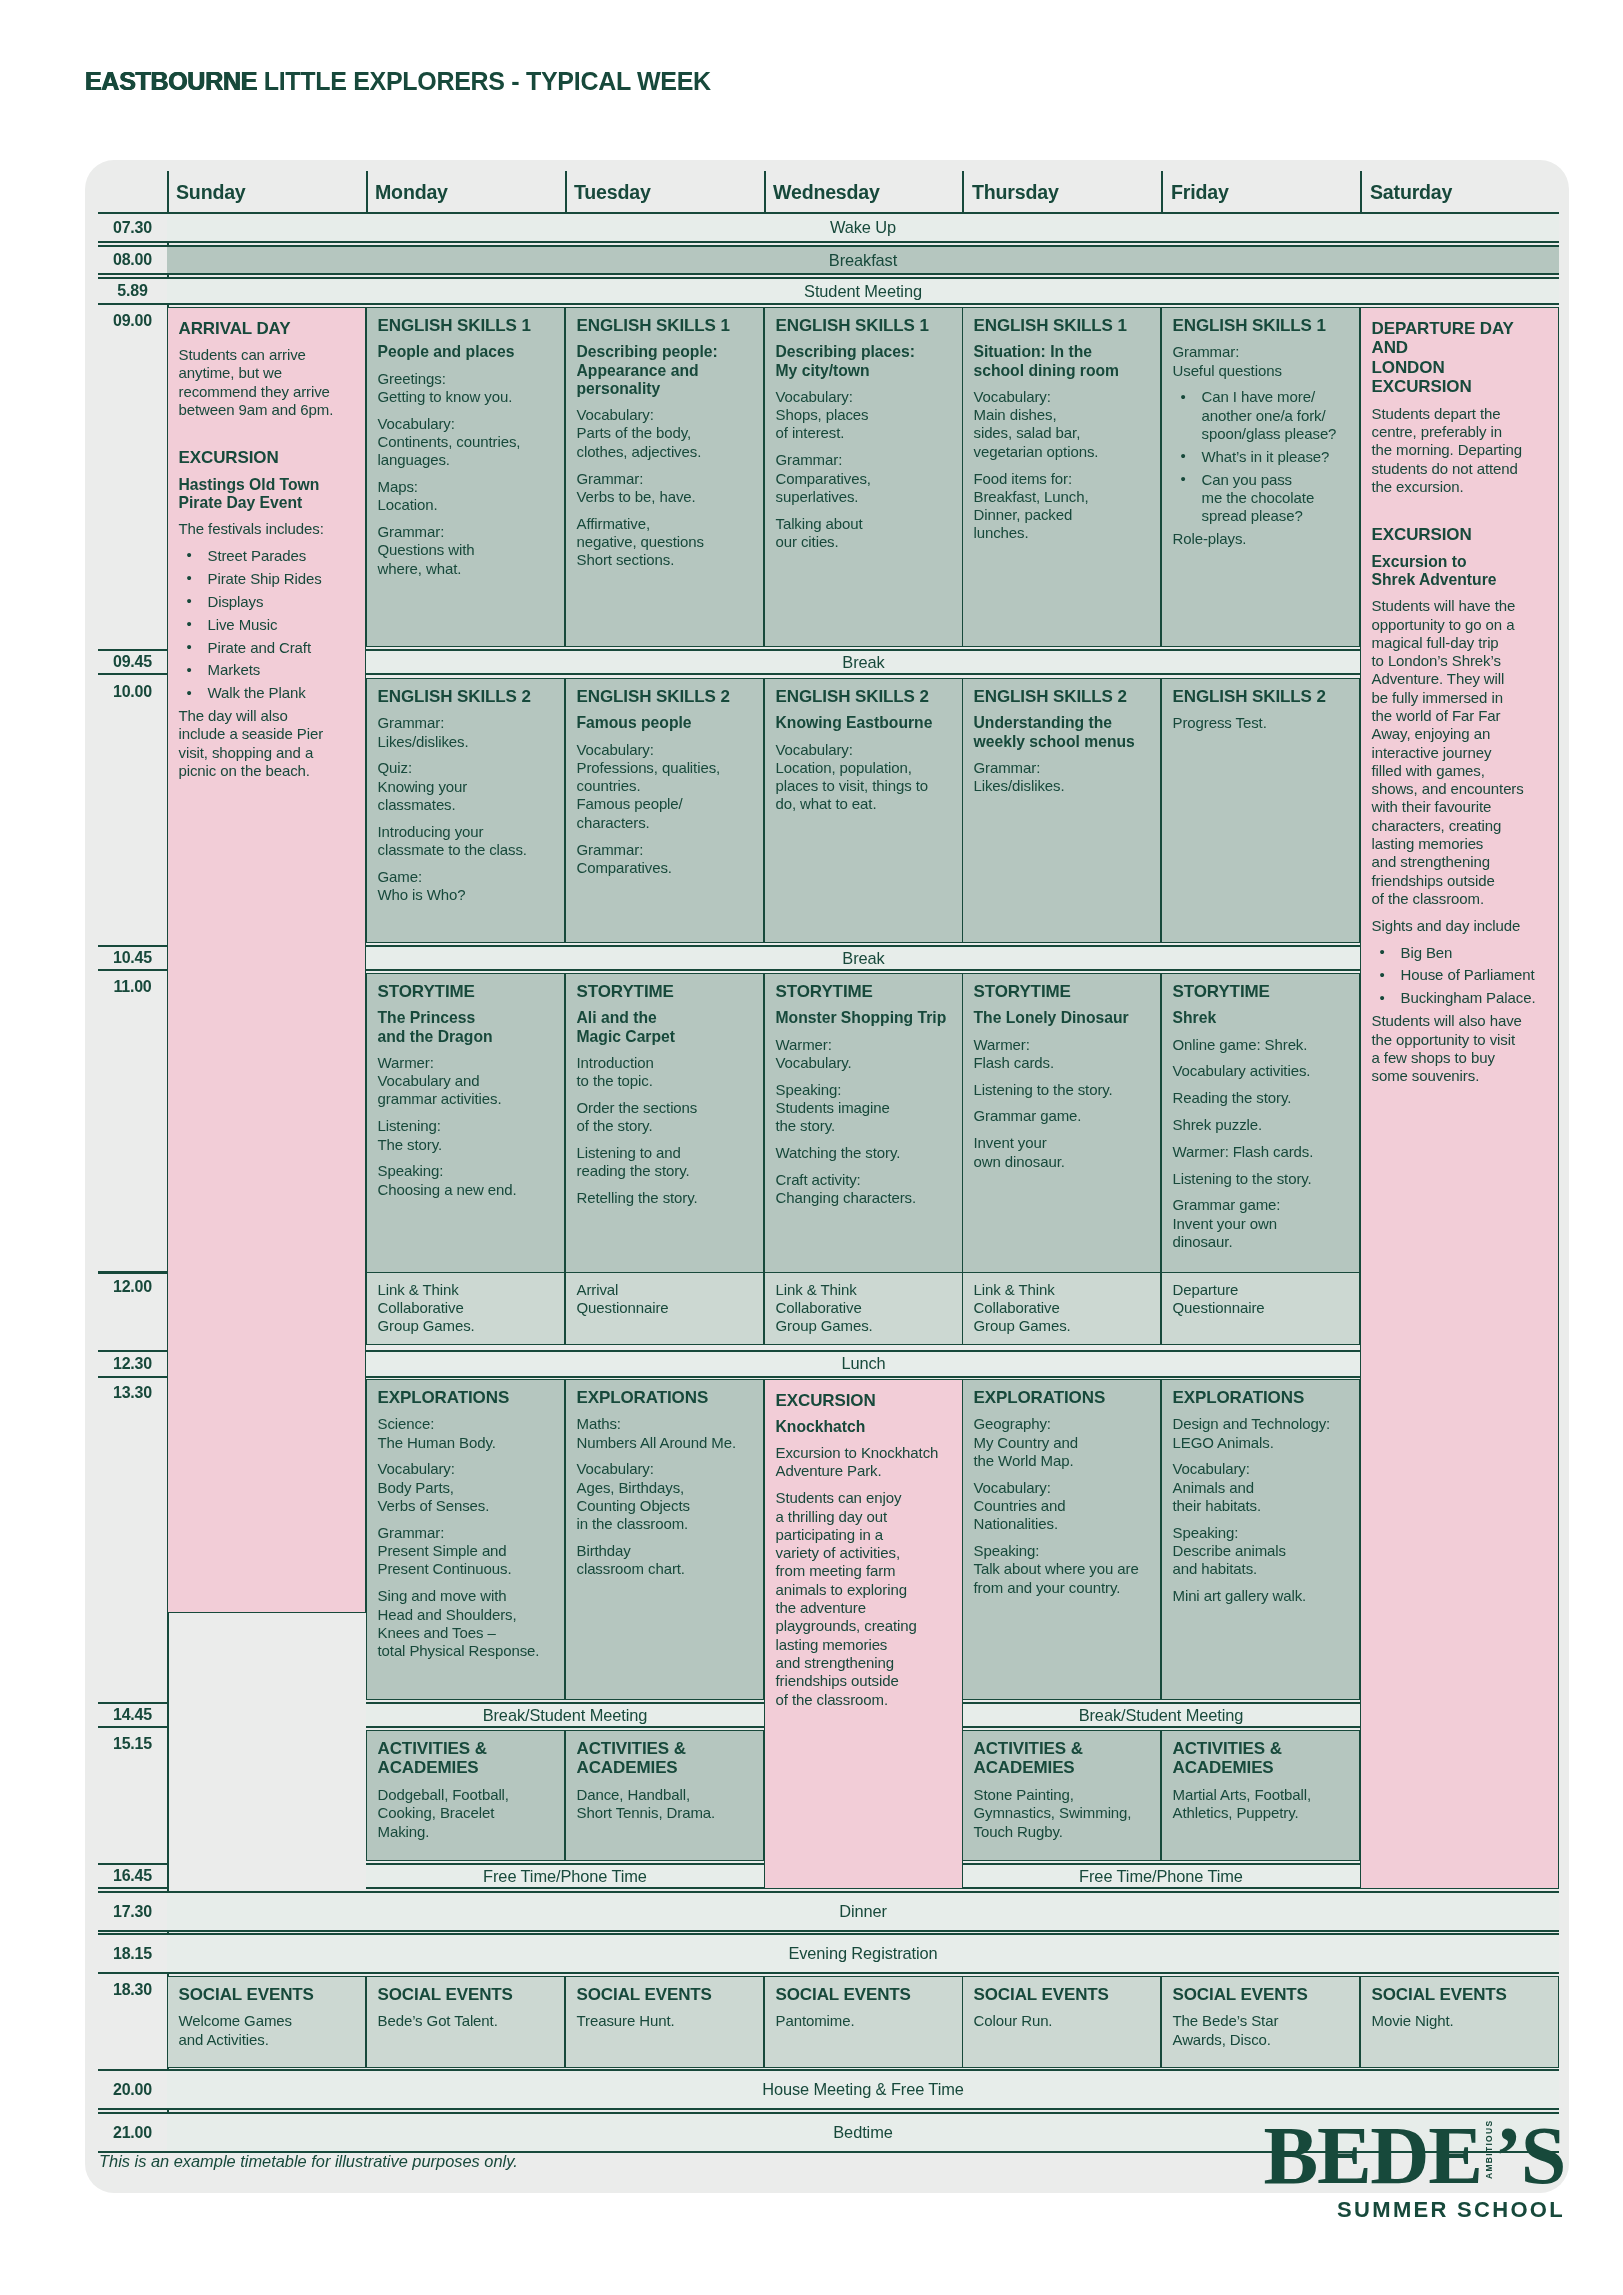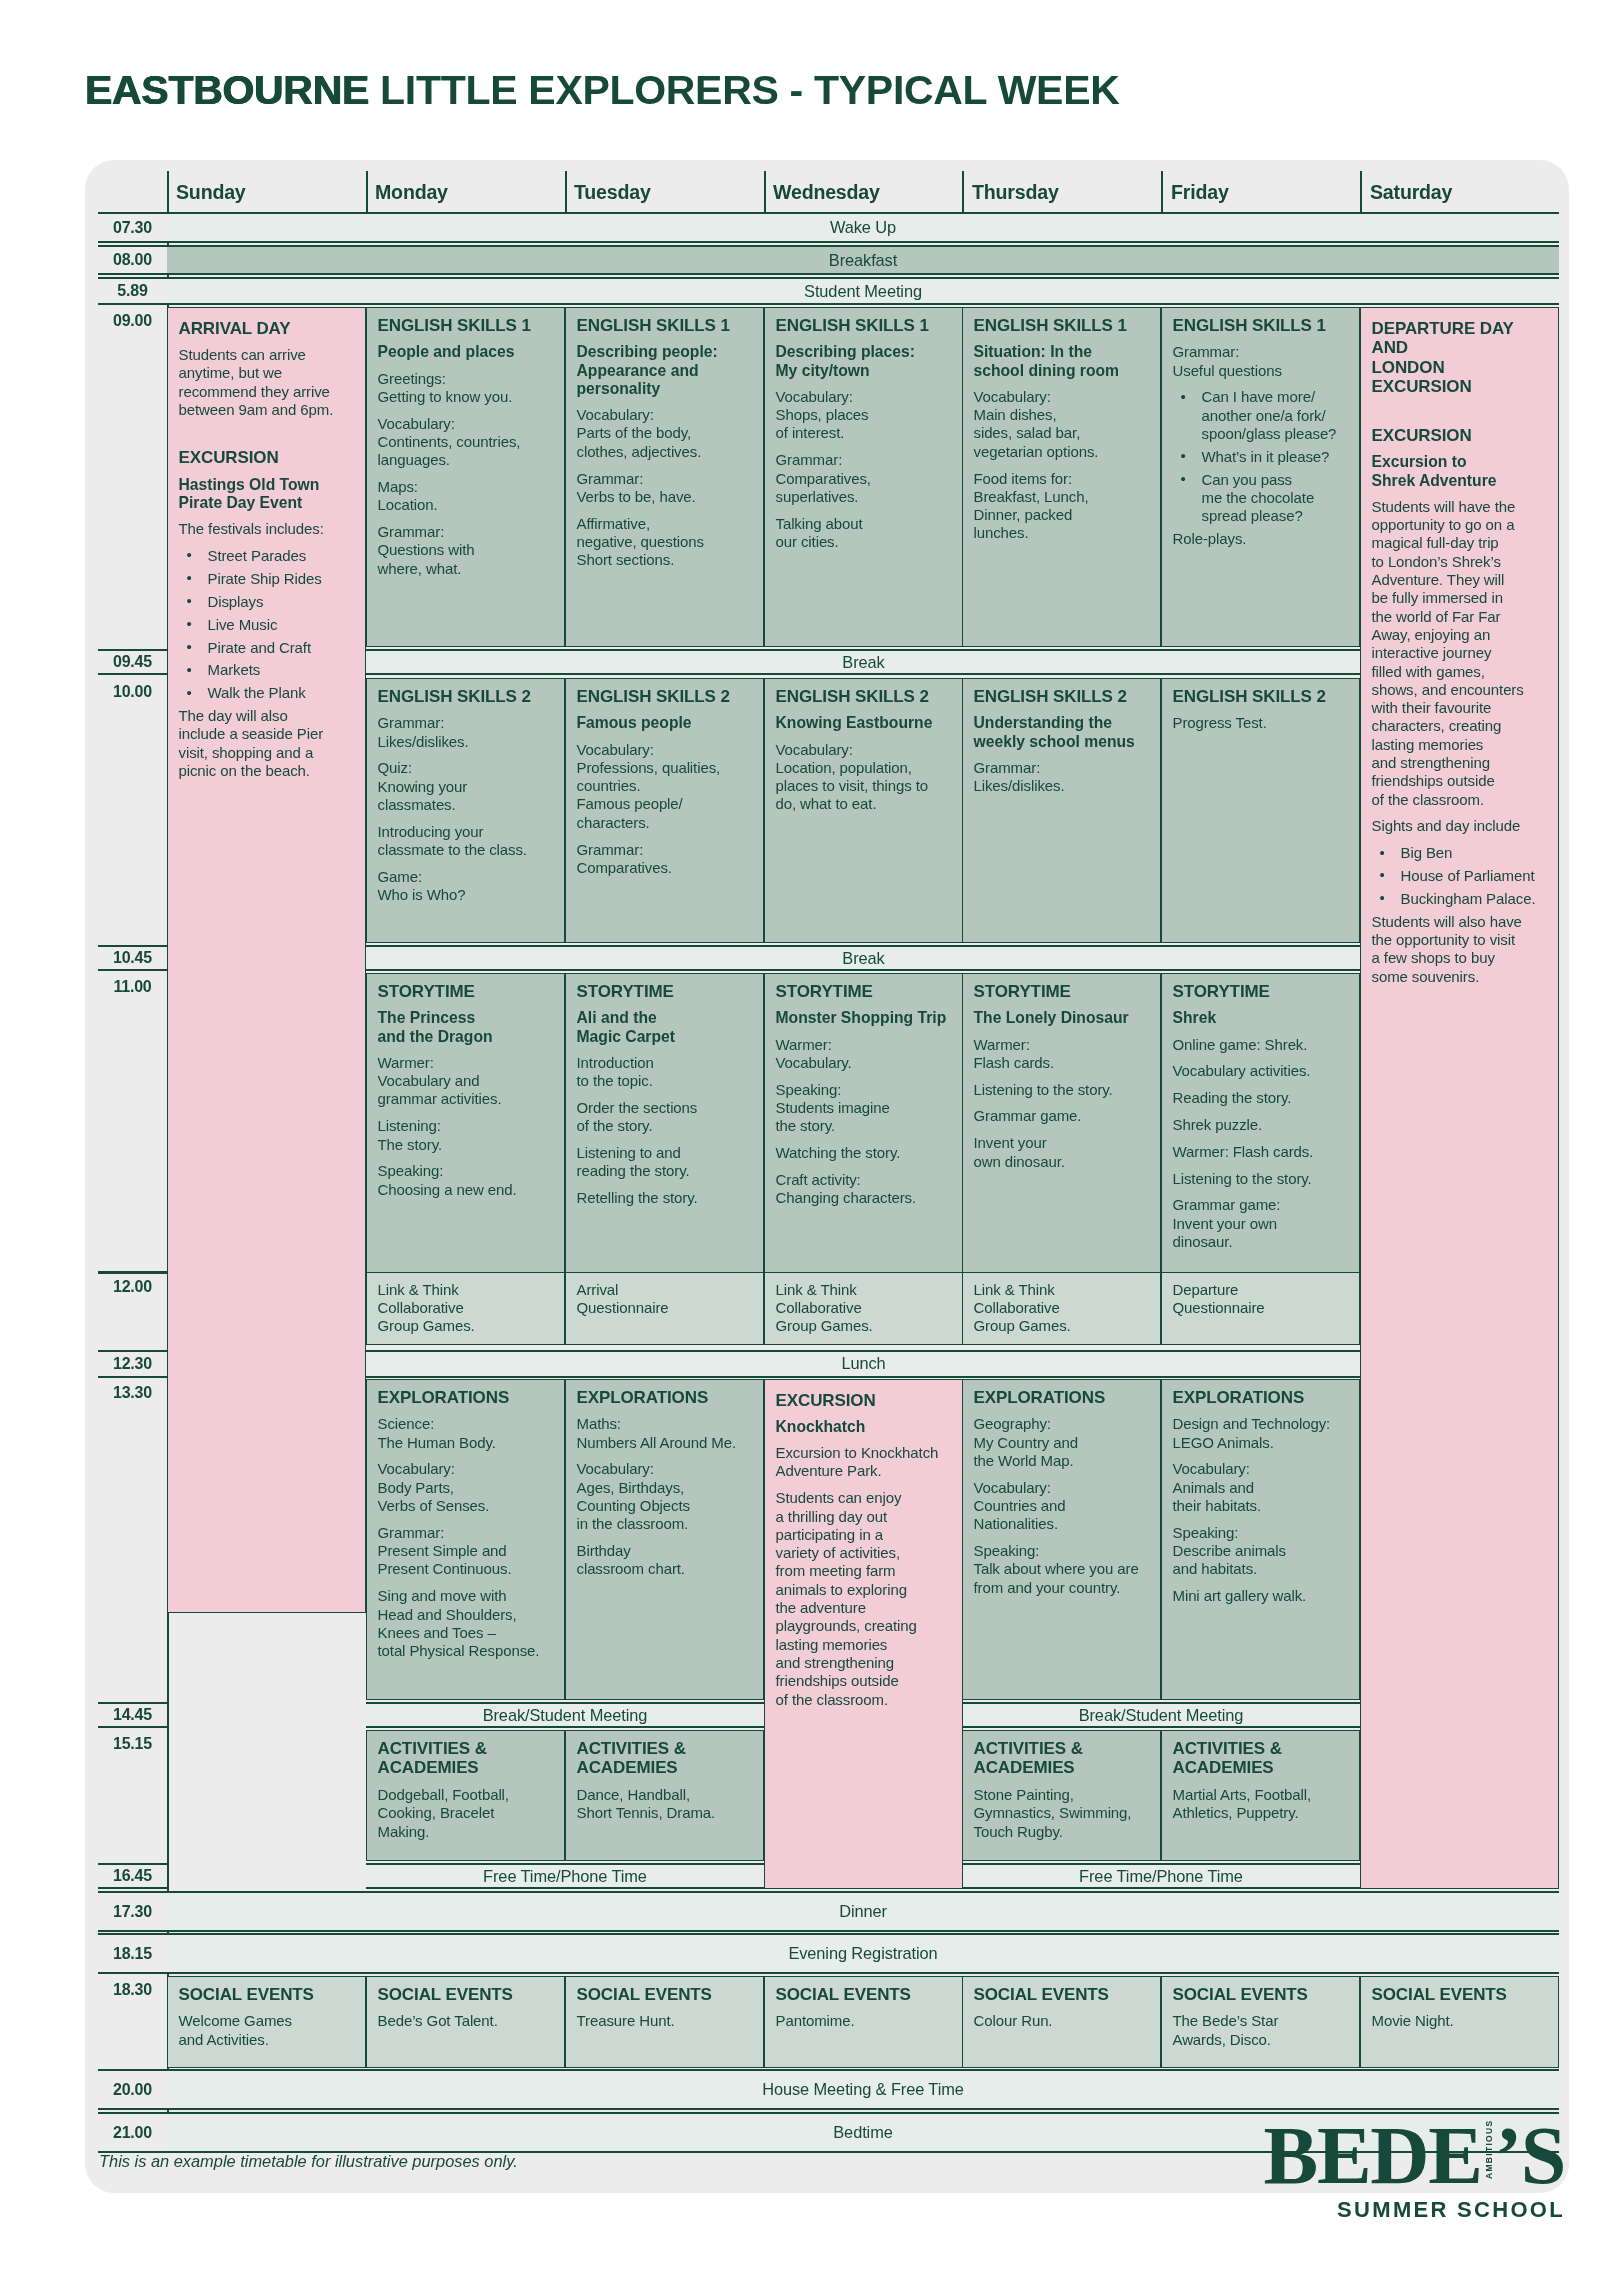--- a/index.html
+++ b/index.html
@@ -6,21 +6,21 @@
     --ink:#17493b;
     --sage:#b5c6bf;
     --lite:#ccd8d2;
     --pink:#f2cdd7;
     --band:#e7edea;
     --card:#ebeceb;
   }
   html,body{margin:0;padding:0;background:#fff;}
   body{width:1623px;height:2295px;position:relative;overflow:hidden;
        font-family:"Liberation Sans",sans-serif;color:var(--ink);}
-  .title{position:absolute;left:85px;top:67px;font-size:41px;font-weight:700;
+  .title{position:absolute;left:85px;top:67px;font-size:25px;font-weight:700;
          letter-spacing:-0.3px;white-space:nowrap;}
   .title .brand{text-shadow:0.5px 0 currentColor,-0.5px 0 currentColor;}
   .card{position:absolute;left:85px;top:160px;width:1484px;height:2033px;
         background:var(--card);border-radius:29px;overflow:hidden;}
   .line{position:absolute;background:var(--ink);}
   .band{position:absolute;box-sizing:border-box;border-top:2px solid var(--ink);
         border-bottom:2px solid var(--ink);display:flex;align-items:center;justify-content:center;}
   .band.light{background:var(--band);} .band.sage{background:var(--sage);}
   .band.ext{background:transparent;}
   .bandlabel{font-size:16.4px;letter-spacing:-0.1px;}
@@ -476,20 +476,25 @@
 the adventure
 playgrounds, creating
 lasting memories
 and strengthening
 friendships outside
 of the classroom.</div>
     </div>
     <div class="cell pinkcell" style="left: 1275px; top: 147px; width: 199px; height: 1582px; position: absolute;">
       <div class="c-h">DEPARTURE DAY AND
 LONDON EXCURSION</div>
+      <div class="c-p">Students depart the
+centre, preferably in
+the morning. Departing
+students do not attend
+the excursion.</div>
       <div class="c-h gap">EXCURSION</div>
       <div class="c-s">Excursion to
 Shrek Adventure</div>
       <div class="c-p">Students will have the
 opportunity to go on a
 magical full-day trip
 to London’s Shrek’s
 Adventure. They will
 be fully immersed in
 the world of Far Far

